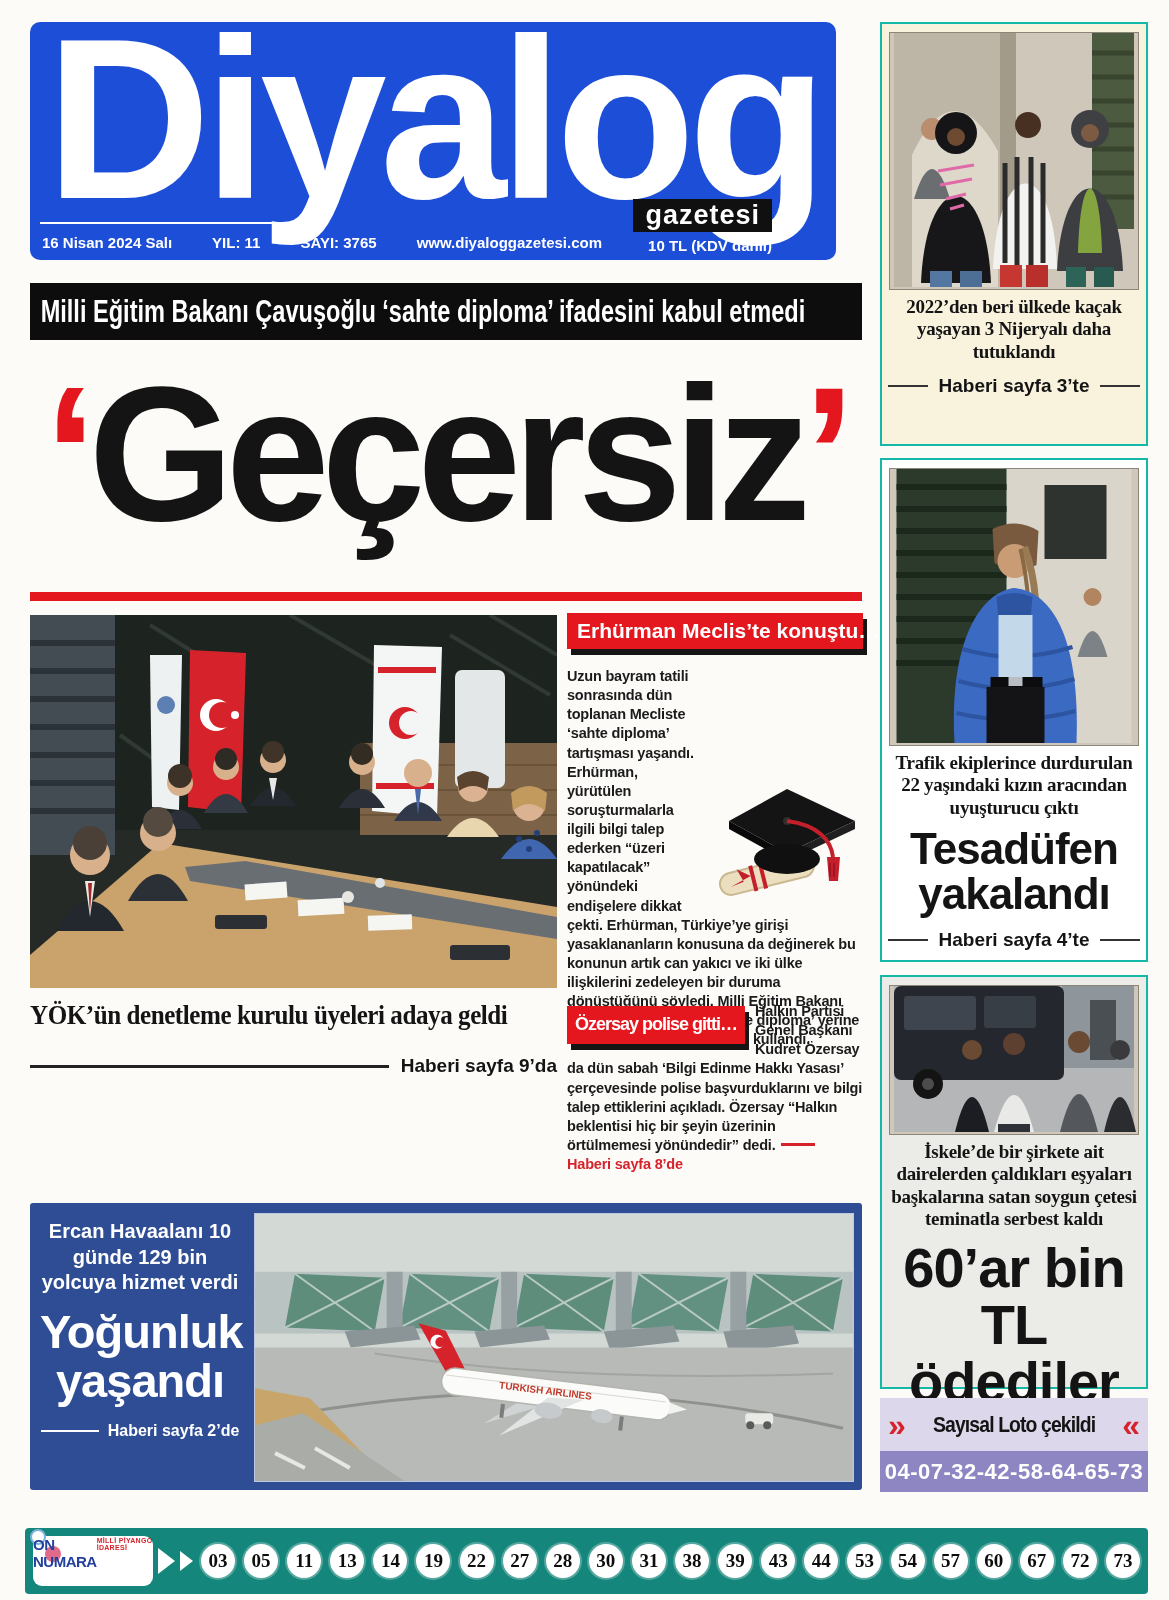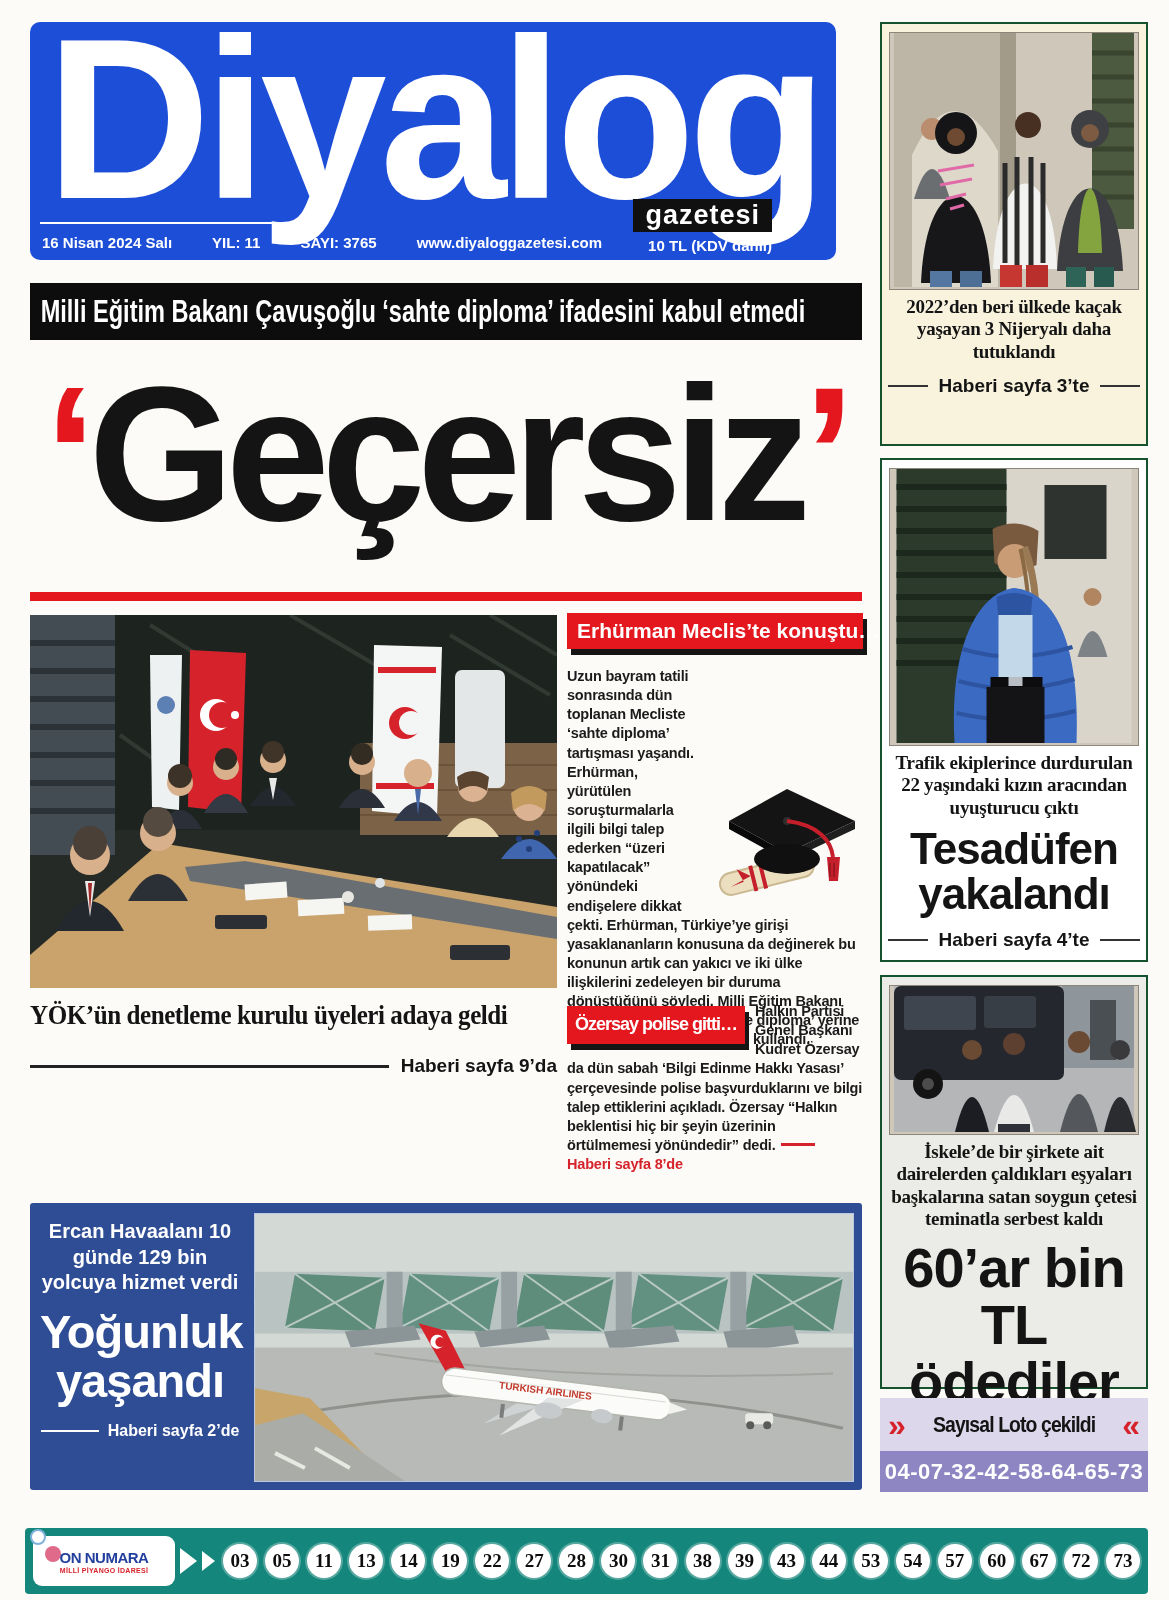--- a/index.html
+++ b/index.html
@@ -53,21 +53,21 @@
   .ercan-panel{position:absolute;left:0;top:0;width:220px;height:100%;color:#fff;text-align:center;
         padding:16px 10px;box-sizing:border-box;}
   .ercan-kicker{font-size:20px;font-weight:bold;line-height:1.28;}
   .ercan-headline{font-size:47px;font-weight:bold;line-height:1.04;margin-top:12px;letter-spacing:-1px;}
   .ercan-ref{display:flex;align-items:center;justify-content:center;margin-top:16px;}
   .ercan-ref .rule{width:58px;height:2px;background:#fff;margin-right:9px;}
   .ercan-ref .ref{font-size:16px;font-weight:bold;}
   .ercan-photo{position:absolute;left:224px;top:10px;width:598px;height:267px;border:1px solid #bcc8e2;
         background:#d3d9d5;overflow:hidden;}
   
-  .rbox{position:absolute;left:880px;width:268px;border:2px solid #14532d;box-sizing:border-box;text-align:center;}
+  .rbox{position:absolute;left:880px;width:268px;border:2px solid #14b8a6;box-sizing:border-box;text-align:center;}
   .rbox .photo{margin:8px auto 6px;width:248px;border:1px solid #8b857a;overflow:hidden;background:#cfc8ba;}
   .rbox .kicker{font-family:"Liberation Serif",serif;font-weight:bold;font-size:19px;line-height:1.18;
         margin:4px 8px 0;letter-spacing:-.3px;}
   .rbox .headline-serif{font-family:"Liberation Serif",serif;font-weight:bold;font-size:42px;
         letter-spacing:-1px;margin-top:6px;line-height:1;}
   .rbox .headline-sans{font-weight:bold;font-size:44px;letter-spacing:-1px;margin-top:8px;line-height:1.02;}
   .rbox .ref-center{display:flex;align-items:center;justify-content:center;gap:10px;margin-top:12px;}
   .rbox .ref-center .dash{width:40px;height:2px;background:#333;}
   .rbox .ref-center .t{font-size:19px;font-weight:bold;white-space:nowrap;}
   .rbox1{top:22px;height:424px;background:#f9f3de;}
@@ -81,22 +81,22 @@
   
   .loto{position:absolute;left:880px;top:1398px;width:268px;}
   .loto-top{height:53px;background:#dcd7eb;display:flex;align-items:center;justify-content:space-between;padding:0 8px;}
   .loto-chev{font-size:32px;font-weight:bold;color:#d6232b;line-height:1;}
   .loto-title{font-size:22px;font-weight:bold;letter-spacing:-1px;transform:scaleX(.88);white-space:nowrap;}
   .loto-bar{height:41px;background:#8d86c2;color:#fff;font-size:22px;font-weight:bold;text-align:center;
         line-height:41px;letter-spacing:.5px;}
   
   .strip{position:absolute;left:25px;top:1528px;width:1123px;height:66px;background:#15867b;border-radius:4px;
         display:flex;align-items:center;padding:0 8px;box-sizing:border-box;}
-  .strip-logo{position:relative;width:142px;height:50px;background:#fff;border-radius:9px;flex:0 0 auto;
-        display:flex;flex-direction:column;align-items:center;justify-content:center;}
+  .strip-logo{position:relative;width:120px;height:50px;background:#fff;border-radius:9px;flex:0 0 auto;
+        display:flex;flex-direction:row;align-items:flex-start;justify-content:center;}
   .strip-logo .title{position:relative;color:#23409e;font-weight:bold;font-size:15px;letter-spacing:-.5px;z-index:1;}
   .strip-logo .subtitle{color:#d6232b;font-size:7px;font-weight:bold;letter-spacing:.3px;margin-top:1px;}
   .pink-dot{position:absolute;left:12px;top:10px;width:16px;height:16px;border-radius:50%;background:#e06a8a;z-index:0;}
   .hand-mark{position:absolute;left:-3px;top:-7px;width:12px;height:12px;border:2px solid #7fb3dc;border-radius:50%;background:#fff;}
   .chev{width:0;height:0;border-top:13px solid transparent;border-bottom:13px solid transparent;
         border-left:17px solid #fff;margin-left:5px;flex:0 0 auto;}
   .chev.small{border-top-width:10px;border-bottom-width:10px;border-left-width:13px;}
   .balls{flex:1;display:flex;justify-content:space-between;margin-left:8px;}
   .ball{width:34px;height:34px;background:#fff;border-radius:50%;display:flex;align-items:center;justify-content:center;
         font-family:"Liberation Serif",serif;font-weight:bold;font-size:19px;color:#0d0d0d;

